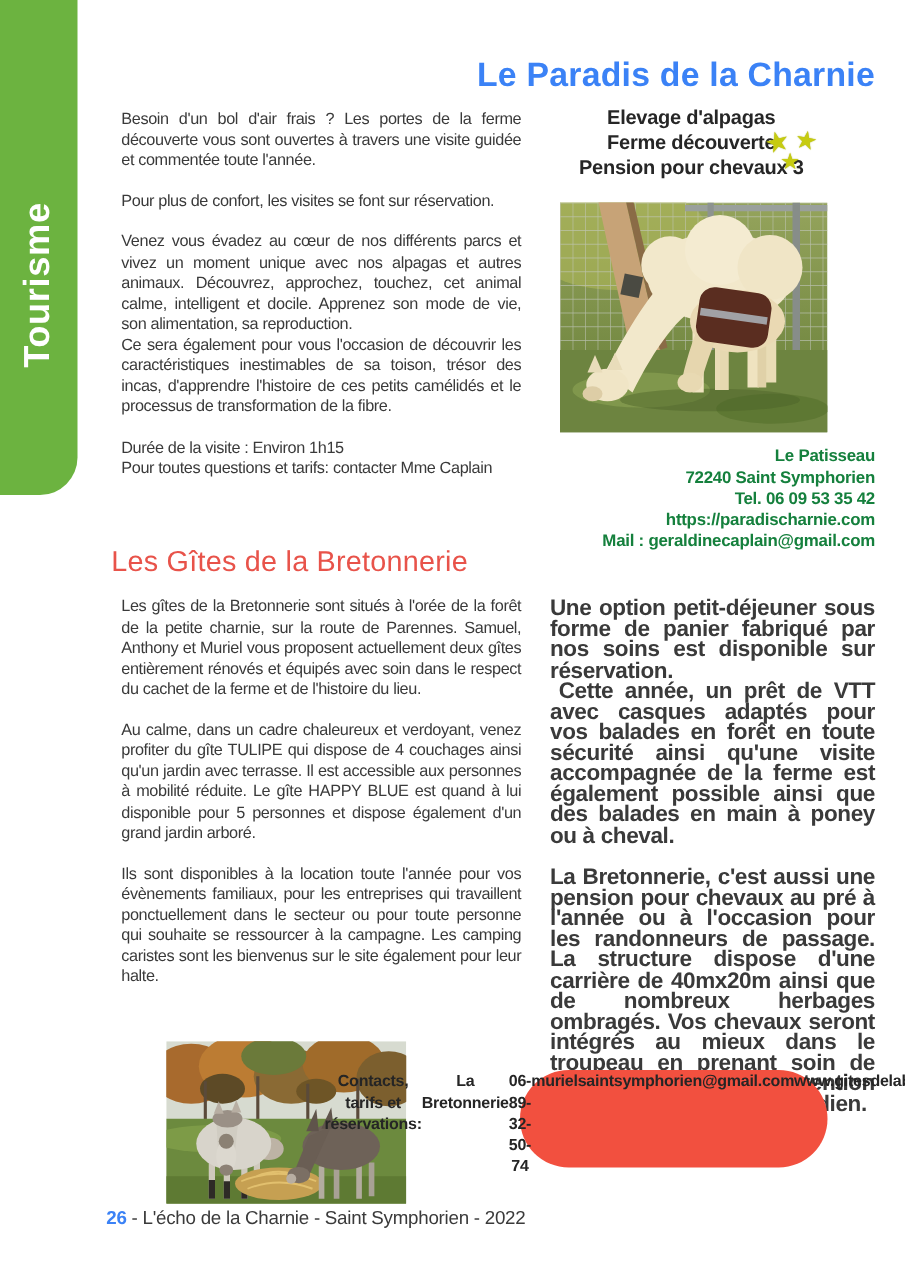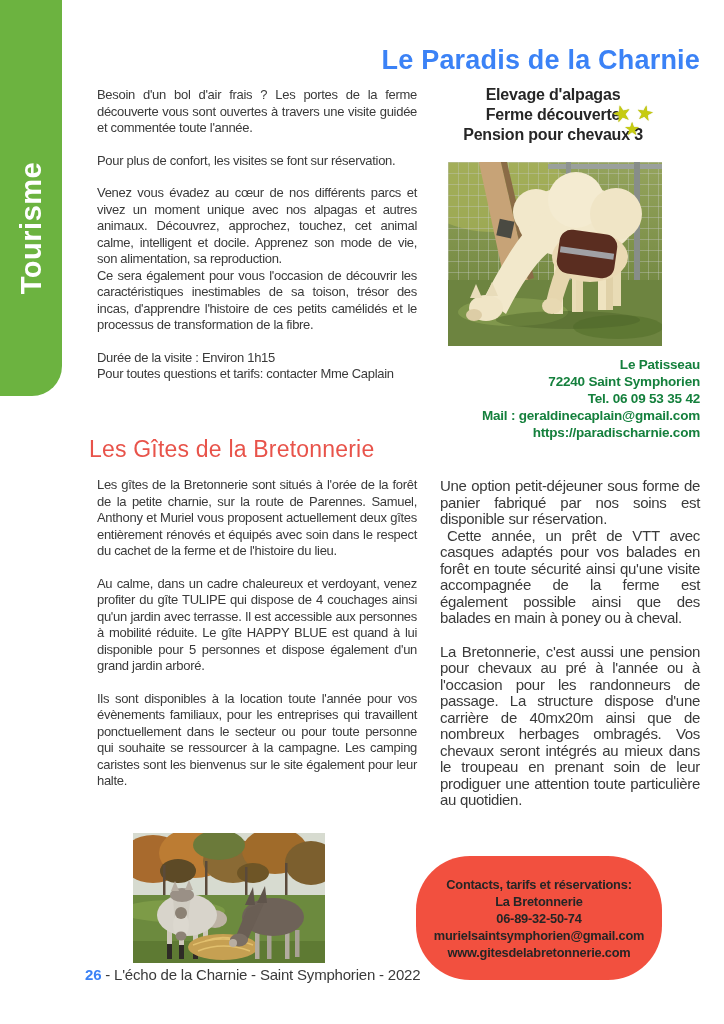--- a/index.html
+++ b/index.html
@@ -52,29 +52,30 @@
     color:#15803d; font-size:13.5px; font-weight:bold; line-height:17px;
     letter-spacing:-0.2px;
   }
   .gites-title {
     position:absolute; left:89px; top:436px;
     color:#e8534a; font-size:23px; font-weight:normal; letter-spacing:0.2px;
   }
   .col-left.gites { top:477px; }
   .col-right {
     position:absolute; left:428px; top:478px; width:272px;
-    font-size:15px; line-height:16.5px; letter-spacing:-0.3px;
+    font-size:18px; line-height:16.5px; letter-spacing:-0.3px;
     text-align:justify;
+    font-weight:bold;
   }
   .col-right p.indent { text-indent:7px; margin-bottom:0; }
   .col-right p.la-bret { margin-top:17px; }
   .contact-oval {
-    position:absolute; left:416px; top:856px; width:246px; height:124px;
+    position:absolute; left:416px; top:856px; width:246px; height:78px;
     background:#f2503f; border-radius:54px;
-    display:flex; flex-direction:column; justify-content:center;
+    display:flex; flex-direction:row; justify-content:center;
     text-align:center; color:#252525; font-size:12.8px; line-height:17px;
     font-weight:bold; letter-spacing:-0.2px;
   }
   .footer {
     position:absolute; left:85px; top:966px; font-size:15px; letter-spacing:-0.2px;
   }
   .footer .pagenum { color:#3b82f6; font-weight:bold; }
   .footer .ftext { color:#3a3a3a; }
 </style>
 </head>
@@ -150,22 +151,22 @@
     <path d="M 116,88 C 108,104 102,122 98,140 L 112,146 C 118,126 124,108 130,100 Z" fill="#e6d6ae"></path>
     <ellipse cx="104" cy="144" rx="10" ry="8" fill="#e8d9b2"></ellipse>
     <rect x="110" y="70" width="58" height="44" rx="12" fill="#5a2d20" transform="rotate(8 139 92)"></rect>
     <rect x="112" y="88" width="54" height="6" fill="#aeb6bd" opacity="0.85" transform="rotate(8 139 91)"></rect>
   </svg>
 
   <div class="paradis-contact">
     <div>Le Patisseau</div>
     <div>72240 Saint Symphorien</div>
     <div>Tel. 06 09 53 35 42</div>
+    <div>https://paradischarnie.com</div>
     <div>Mail : geraldinecaplain@gmail.com</div>
-    <div>https://paradischarnie.com</div>
   </div>
 
   <h2 class="gites-title">Les Gîtes de la Bretonnerie</h2>
 
   <div class="col-left gites">
     <p>Les gîtes de la Bretonnerie sont situés à l'orée de la forêt de la petite charnie, sur la route de Parennes. Samuel, Anthony et Muriel vous proposent actuellement deux gîtes entièrement rénovés et équipés avec soin dans le respect du cachet de la ferme et de l'histoire du lieu.</p>
     <p>Au calme, dans un cadre chaleureux et verdoyant, venez profiter du gîte TULIPE qui dispose de 4 couchages ainsi qu'un jardin avec terrasse. Il est accessible aux personnes à mobilité réduite. Le gîte HAPPY BLUE est quand à lui disponible pour 5 personnes et dispose également d'un grand jardin arboré.</p>
     <p>Ils sont disponibles à la location toute l'année pour vos évènements familiaux, pour les entreprises qui travaillent ponctuellement dans le secteur ou pour toute personne qui souhaite se ressourcer à la campagne. Les camping caristes sont les bienvenus sur le site également pour leur halte.</p>
   </div>
 

